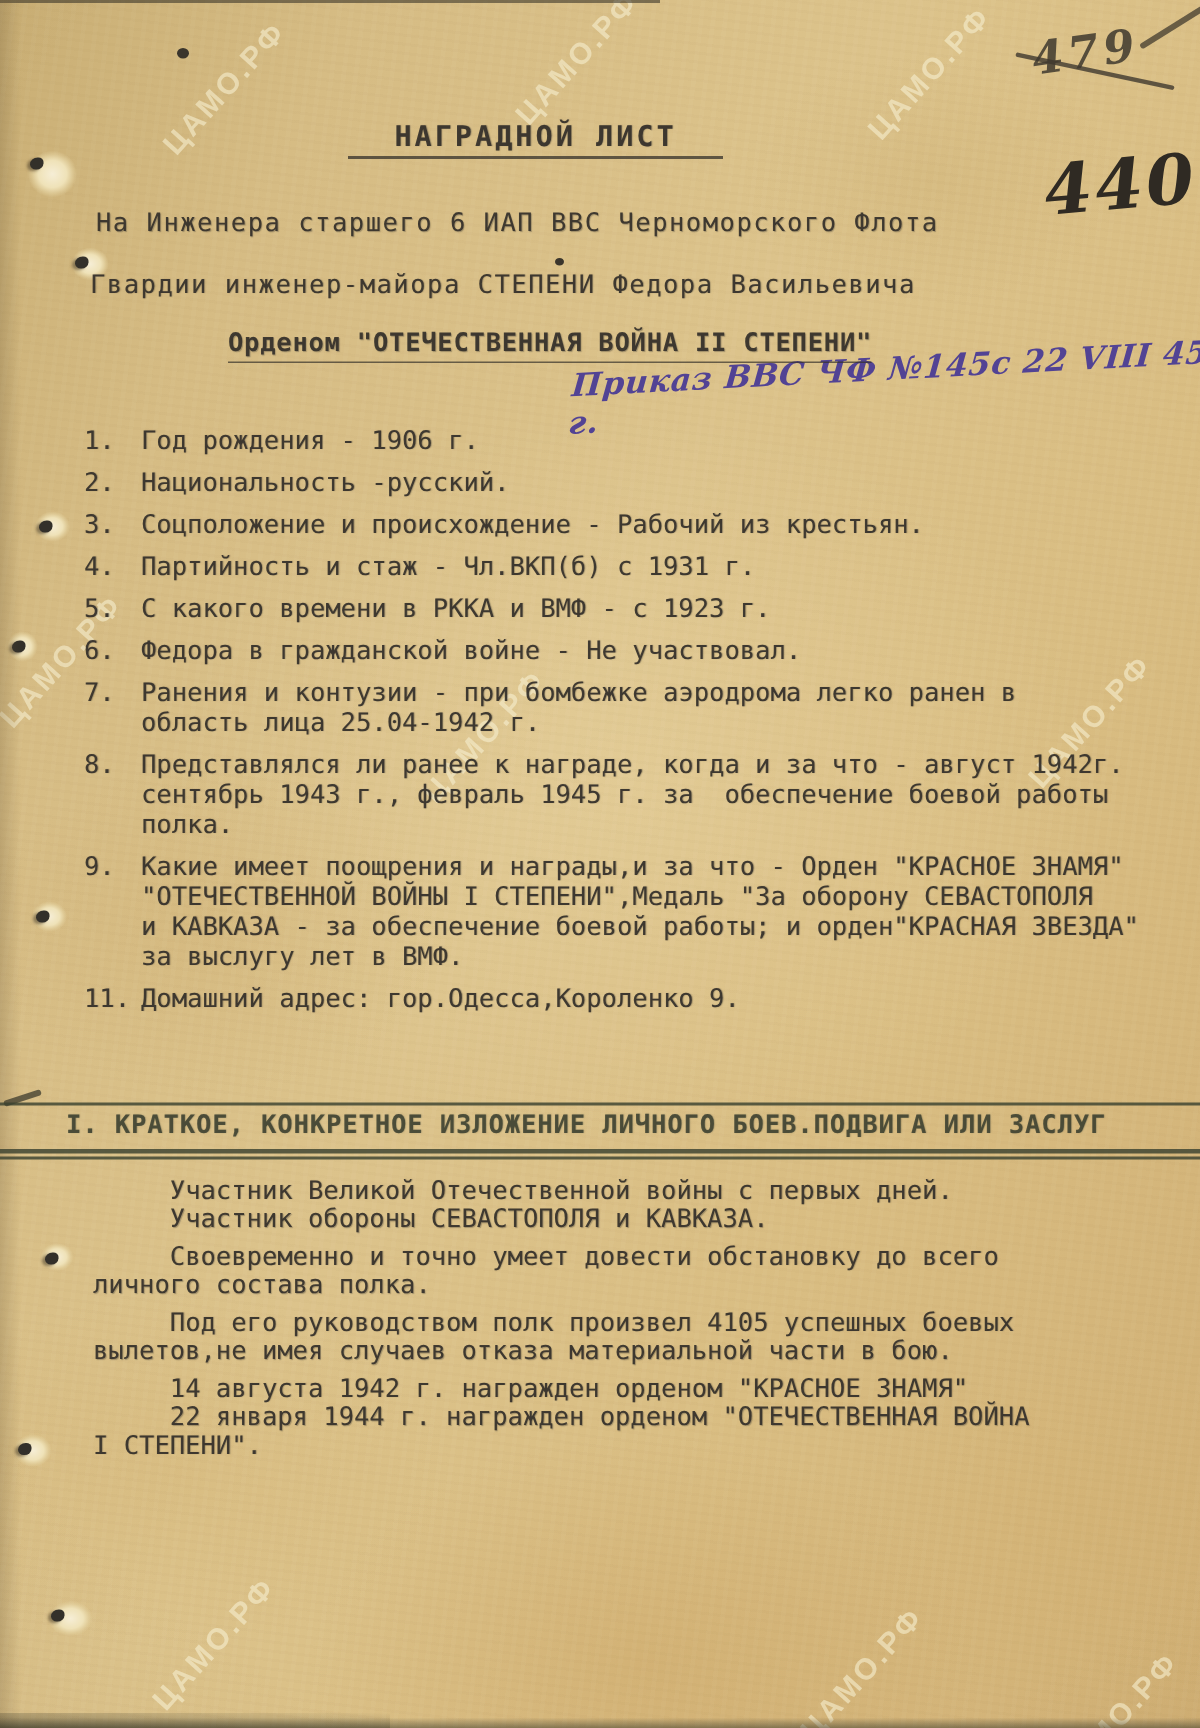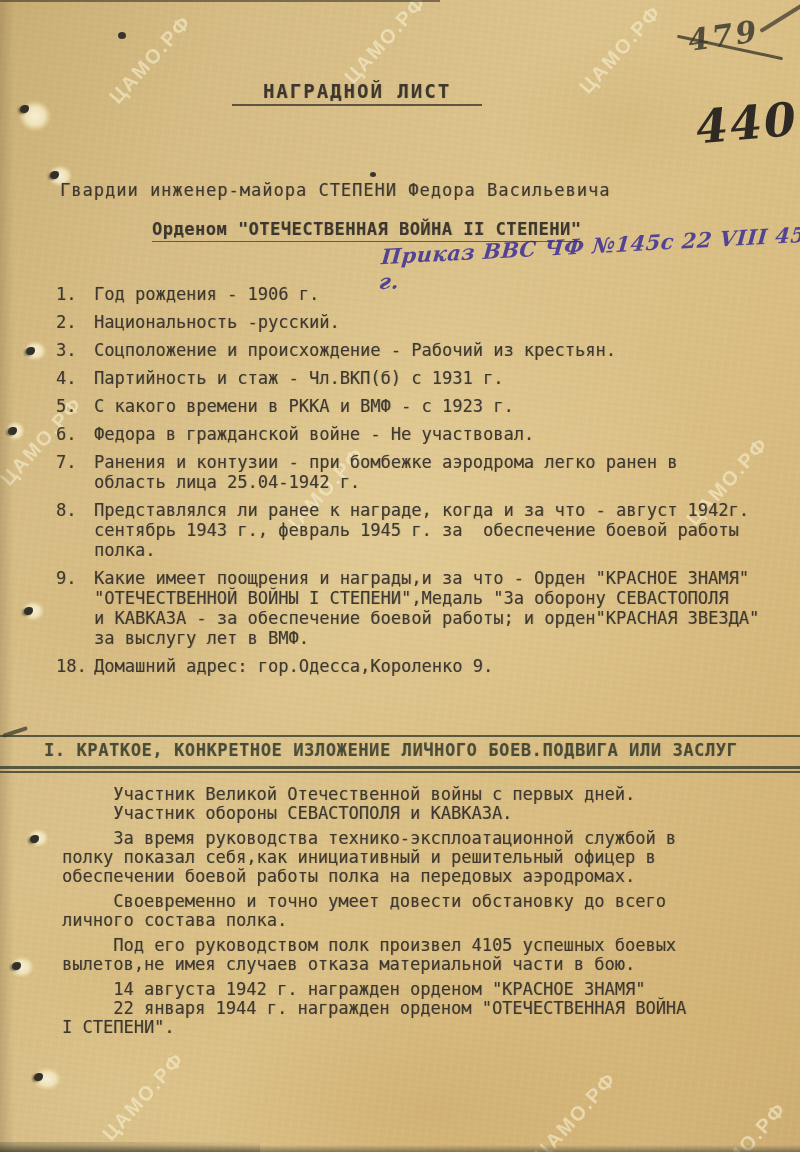--- a/index.html
+++ b/index.html
@@ -134,20 +134,21 @@
   <div class="edge-bottom"></div>
   <div class="edge-bottom2"></div>
   <div class="corner-stroke"></div>
 
   <div class="hw479 hand">479</div>
   <div class="strike479"></div>
   <div class="hw440 hand">440</div>
   <div class="hwnote hand">Приказ ВВС ЧФ №145с 22 VIII 45 г.</div>
 
   <h1 class="title tw">НАГРАДНОЙ ЛИСТ</h1>
+  <div class="recip1 tw">На Инженера старшего 6 ИАП ВВС Черноморского Флота</div>
   <div class="recip2 tw">Гвардии инженер-майора  СТЕПЕНИ Федора Васильевича</div>
   <div class="award tw">Орденом "ОТЕЧЕСТВЕННАЯ ВОЙНА II СТЕПЕНИ"</div>
 
   <ol class="items">
 
       <li class="item">
         <span class="inum tw">1.</span>
         <span class="itext tw">Год рождения - 1906 г.</span>
       </li>
 
@@ -192,39 +193,36 @@
       <li class="item">
         <span class="inum tw">9.</span>
         <span class="itext tw">Какие имеет поощрения и награды,и за что - Орден "КРАСНОЕ ЗНАМЯ"
 "ОТЕЧЕСТВЕННОЙ ВОЙНЫ I СТЕПЕНИ",Медаль "За оборону СЕВАСТОПОЛЯ
 и КАВКАЗА - за обеспечение боевой работы; и орден"КРАСНАЯ ЗВЕЗДА"
 за выслугу лет в ВМФ.</span>
       </li>
 
 
       <li class="item">
-        <span class="inum tw">18.</span>
+        <span class="inum tw">11.</span>
         <span class="itext tw">Домашний адрес: гор.Одесса,Короленко 9.</span>
       </li>
     </ol>
 
   <div class="band-mark"></div>
   <div class="rule rule-top"></div>
   <div class="band-text tw">I. КРАТКОЕ, КОНКРЕТНОЕ ИЗЛОЖЕНИЕ ЛИЧНОГО БОЕВ.ПОДВИГА ИЛИ ЗАСЛУГ</div>
   <div class="rule rule-b1"></div>
   <div class="rule rule-b2"></div>
 
   <div class="body">
 
       <p class="para tw">     Участник Великой Отечественной войны с первых дней.
      Участник обороны СЕВАСТОПОЛЯ и КАВКАЗА.</p>
 
-      <p class="para tw">     За время руководства технико-эксплоатационной службой в
-полку показал себя,как инициативный и решительный офицер в
-обеспечении боевой работы полка на передовых аэродромах.</p>
 
       <p class="para tw">     Своевременно и точно умеет довести обстановку до всего
 личного состава полка.</p>
 
       <p class="para tw">     Под его руководством полк произвел 4105 успешных боевых
 вылетов,не имея случаев отказа материальной части в бою.</p>
 
       <p class="para tw">     14 августа 1942 г. награжден орденом "КРАСНОЕ ЗНАМЯ"
      22 января 1944 г. награжден орденом "ОТЕЧЕСТВЕННАЯ ВОЙНА
 I СТЕПЕНИ".</p>

